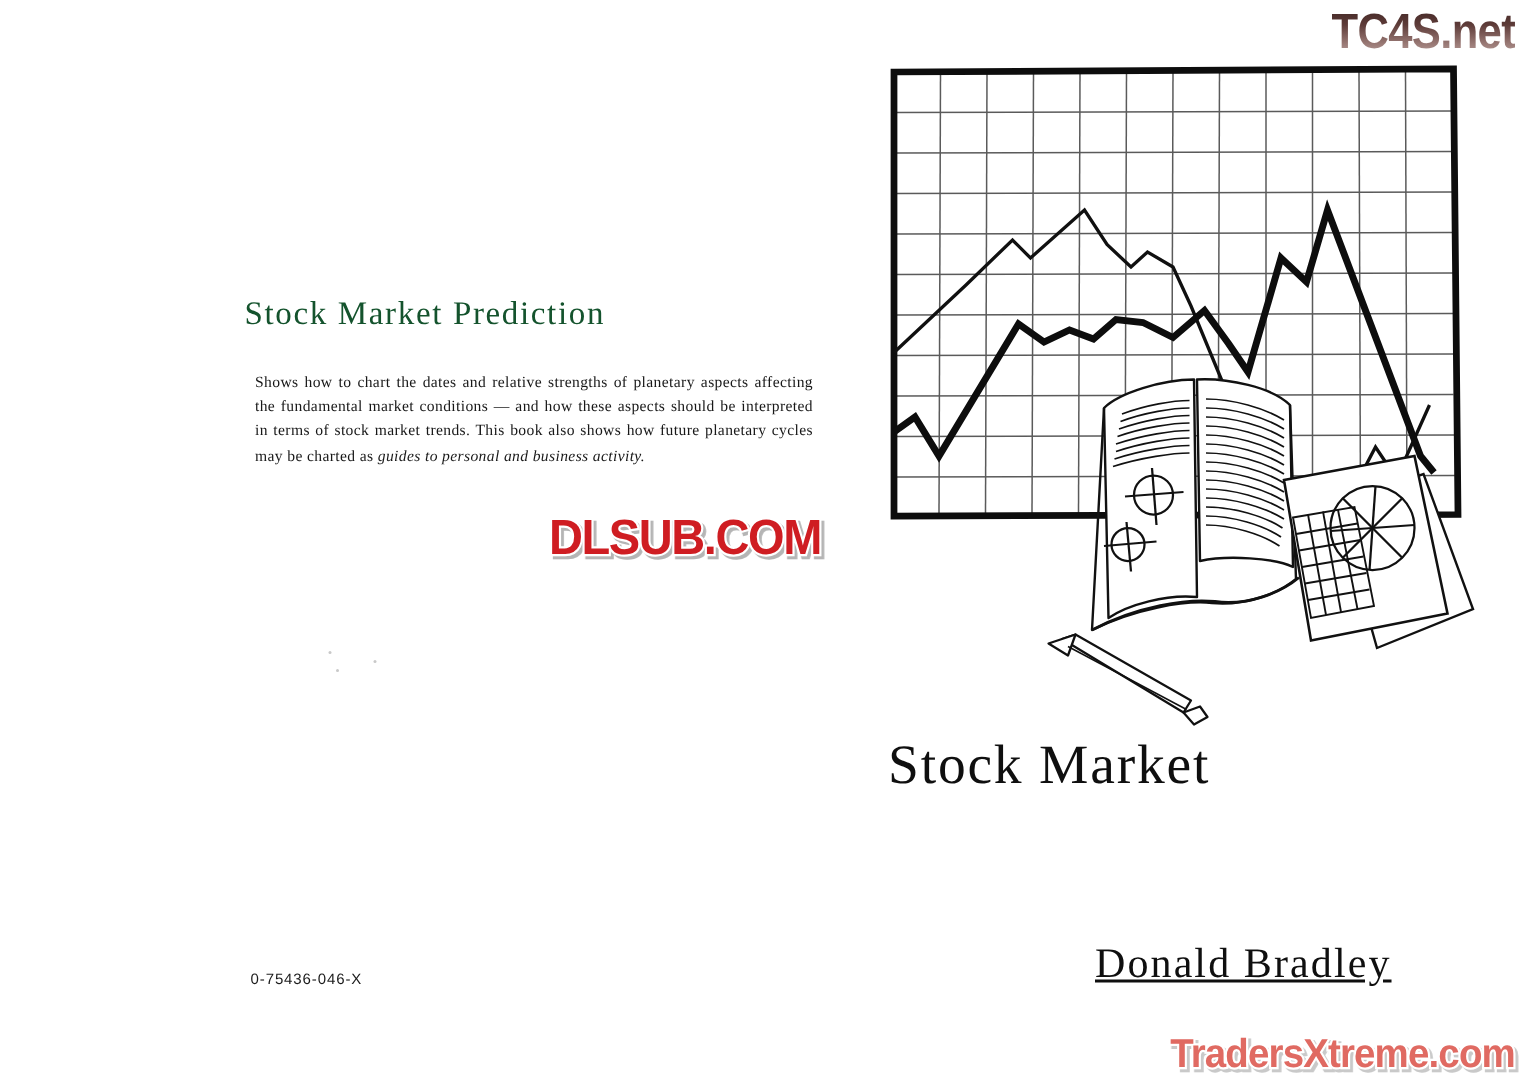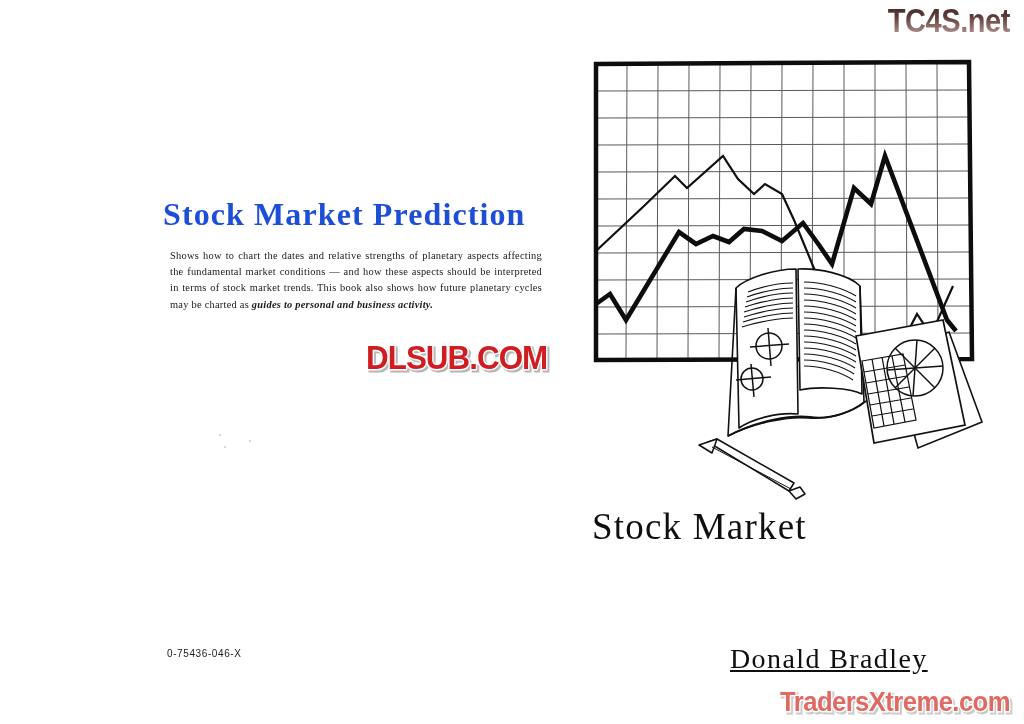--- a/index.html
+++ b/index.html
@@ -21,60 +21,58 @@
   
   #back-cover {
     position: absolute;
     left: 0; top: 0;
     width: 560px; height: 724px;
   }
   #back-title {
     position: absolute;
     left: 163px; top: 196px;
     font-family: "Liberation Serif", serif;
-    font-size: 32px;
+    font-size: 22px;
     letter-spacing: 1.1px;
-    color: #1d4ed8;
+    color: #14532d;
     white-space: nowrap;
-    font-weight: bold;
   }
   #back-blurb {
     position: absolute;
     left: 170px; top: 248px;
     width: 372px;
     font-family: "Liberation Serif", serif;
     font-size: 10.4px;
     line-height: 16.2px;
     color: #181818;
     text-align: justify;
     letter-spacing: 0.25px;
   }
   #back-blurb .em {
     font-style: italic;
-    font-weight: bold;
   }
   #isbn {
     position: absolute;
     left: 167px; top: 648px;
     font-family: "Liberation Sans", sans-serif;
     font-size: 10px;
     letter-spacing: 0.6px;
     color: #1a1a1a;
   }
   .speck {
     position: absolute;
     width: 2px; height: 2px;
     background: #c9c9c9;
     border-radius: 50%;
   }
 
   
   #front-cover {
     position: absolute;
-    left: 560px; top: 16px;
+    left: 560px; top: 0;
     width: 464px; height: 588px;
   }
   #cover-art {
     position: absolute;
     left: 0; top: 0;
     width: 464px; height: 500px;
   }
   #front-title {
     position: absolute;
     left: 32px; top: 486px;

